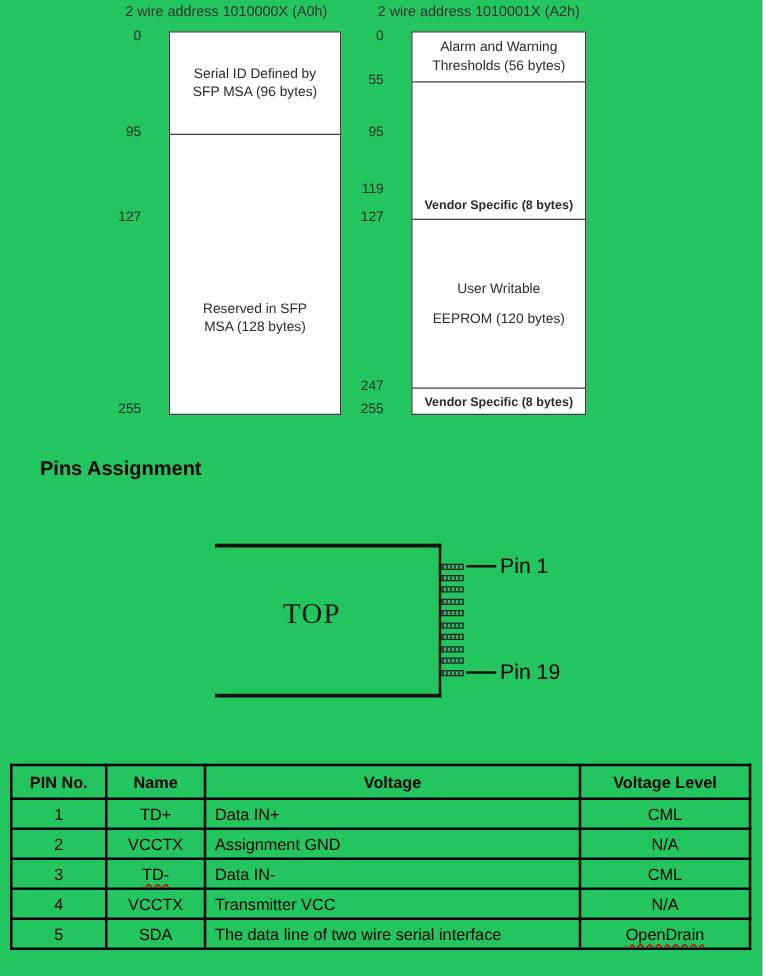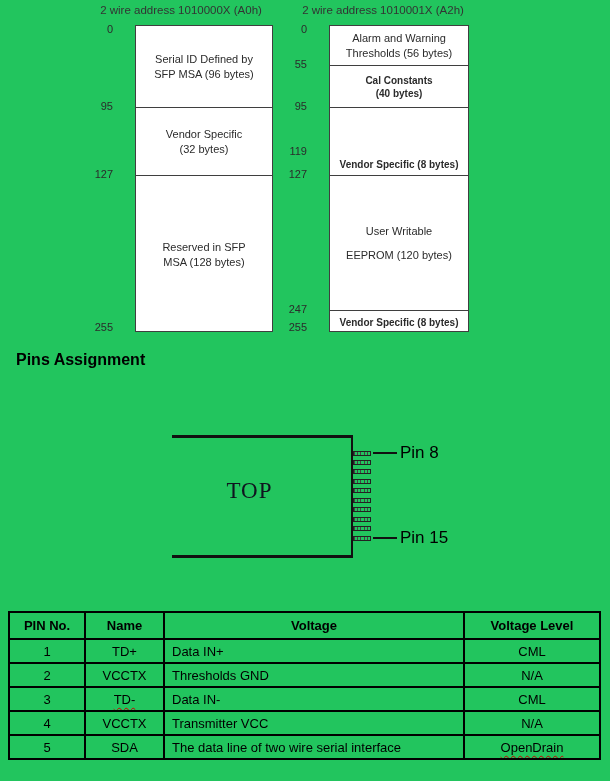--- a/index.html
+++ b/index.html
@@ -27,21 +27,21 @@
   .memmap-sec.divider { border-bottom:1px solid #3f3f3f; }
   .memmap-sec.bold { font-weight:bold; font-size:10px; line-height:13px; }
   .memmap-sec.spread { line-height:24px; }
   .addr-label {
     position:absolute; width:42px; text-align:right;
     font-size:11px; color:#2b2b2b; line-height:12px;
   }
 
   
   .pins-heading {
-    position:absolute; left:16px; top:351px; margin:0;
+    position:absolute; left:16px; top:351px; margin:16px;
     font-size:16px; font-weight:bold; color:#000;
   }
 
   
   .chip { position:absolute; left:172px; top:435px; width:300px; height:123px; }
   .chip-body {
     position:absolute; left:0; top:0; width:181px; height:123px; box-sizing:border-box;
     border-top:3px solid #111; border-bottom:3px solid #111; border-right:2px solid #111;
     display:flex; align-items:center; justify-content:center;
   }
@@ -84,45 +84,37 @@
 
 <div class="page">
 
   <div>
       <div>
         <div class="memmap-title" style="left: 71px;">2 wire address 1010000X (A0h)</div>
         <div class="memmap-box" style="left: 119px; width: 138px; height: 307px; padding-left: 36px;">
           <div class="memmap-sec divider" style="top: 0px; height: 82px;">
             <div>Serial ID Defined by</div>
             <div>SFP MSA (96 bytes)</div>
-          </div>
-          <div class="memmap-sec divider" style="top: 82px; height: 68px;">
-            <div>Vendor Specific</div>
-            <div>(32 bytes)</div>
           </div>
           <div class="memmap-sec" style="top: 150px; height: 157px;">
             <div>Reserved in SFP</div>
             <div>MSA (128 bytes)</div>
           </div>
         </div>
         <div class="addr-label" style="left: 71px; top: 23px;">0</div>
         <div class="addr-label" style="left: 71px; top: 100px;">95</div>
         <div class="addr-label" style="left: 71px; top: 168px;">127</div>
         <div class="addr-label" style="left: 71px; top: 321px;">255</div>
       </div>
       <div>
         <div class="memmap-title" style="left: 273px;">2 wire address 1010001X (A2h)</div>
         <div class="memmap-box" style="left: 313px; width: 140px; height: 307px;">
           <div class="memmap-sec divider" style="top: 0px; height: 40px;">
             <div>Alarm and Warning</div>
             <div>Thresholds (56 bytes)</div>
-          </div>
-          <div class="memmap-sec bold divider" style="top: 40px; height: 42px;">
-            <div>Cal Constants</div>
-            <div>(40 bytes)</div>
           </div>
           <div class="memmap-sec bold divider" style="top: 127px; height: 23px;">
             <div>Vendor Specific (8 bytes)</div>
           </div>
           <div class="memmap-sec spread divider" style="top: 150px; height: 135px;">
             <div>User Writable</div>
             <div>EEPROM (120 bytes)</div>
           </div>
           <div class="memmap-sec bold" style="top: 285px; height: 22px;">
             <div>Vendor Specific (8 bytes)</div>
@@ -151,22 +143,22 @@
         <div class="pin" style="top: 43.8333px;"></div>
         <div class="pin" style="top: 53.2778px;"></div>
         <div class="pin" style="top: 62.7222px;"></div>
         <div class="pin" style="top: 72.1667px;"></div>
         <div class="pin" style="top: 81.6111px;"></div>
         <div class="pin" style="top: 91.0556px;"></div>
         <div class="pin" style="top: 100.5px;"></div>
       </div>
     <div class="callout" style="top:17px"></div>
     <div class="callout" style="top:102px"></div>
-    <span class="pin-label" style="top:9px">Pin 8</span>
-    <span class="pin-label" style="top:94px">Pin 15</span>
+    <span class="pin-label" style="top:9px">Pin 1</span>
+    <span class="pin-label" style="top:94px">Pin 19</span>
   </div>
 
   <table class="pin-table">
     <colgroup>
       <col style="width:76px">
         <col style="width:79px">
         <col style="width:300px">
         <col style="width:136px">
     </colgroup>
     <thead>
@@ -180,21 +172,21 @@
     <tbody>
         <tr>
           <td><span>1</span></td>
           <td><span>TD+</span></td>
           <td class="func"><span>Data IN+</span></td>
           <td><span>CML</span></td>
         </tr>
         <tr>
           <td><span>2</span></td>
           <td><span>VCCTX</span></td>
-          <td class="func"><span>Thresholds GND</span></td>
+          <td class="func"><span>Assignment GND</span></td>
           <td><span>N/A</span></td>
         </tr>
         <tr>
           <td><span>3</span></td>
           <td><span class="squiggle" style="text-decoration-color: rgb(204, 0, 0);">TD-</span></td>
           <td class="func"><span>Data IN-</span></td>
           <td><span>CML</span></td>
         </tr>
         <tr>
           <td><span>4</span></td>

